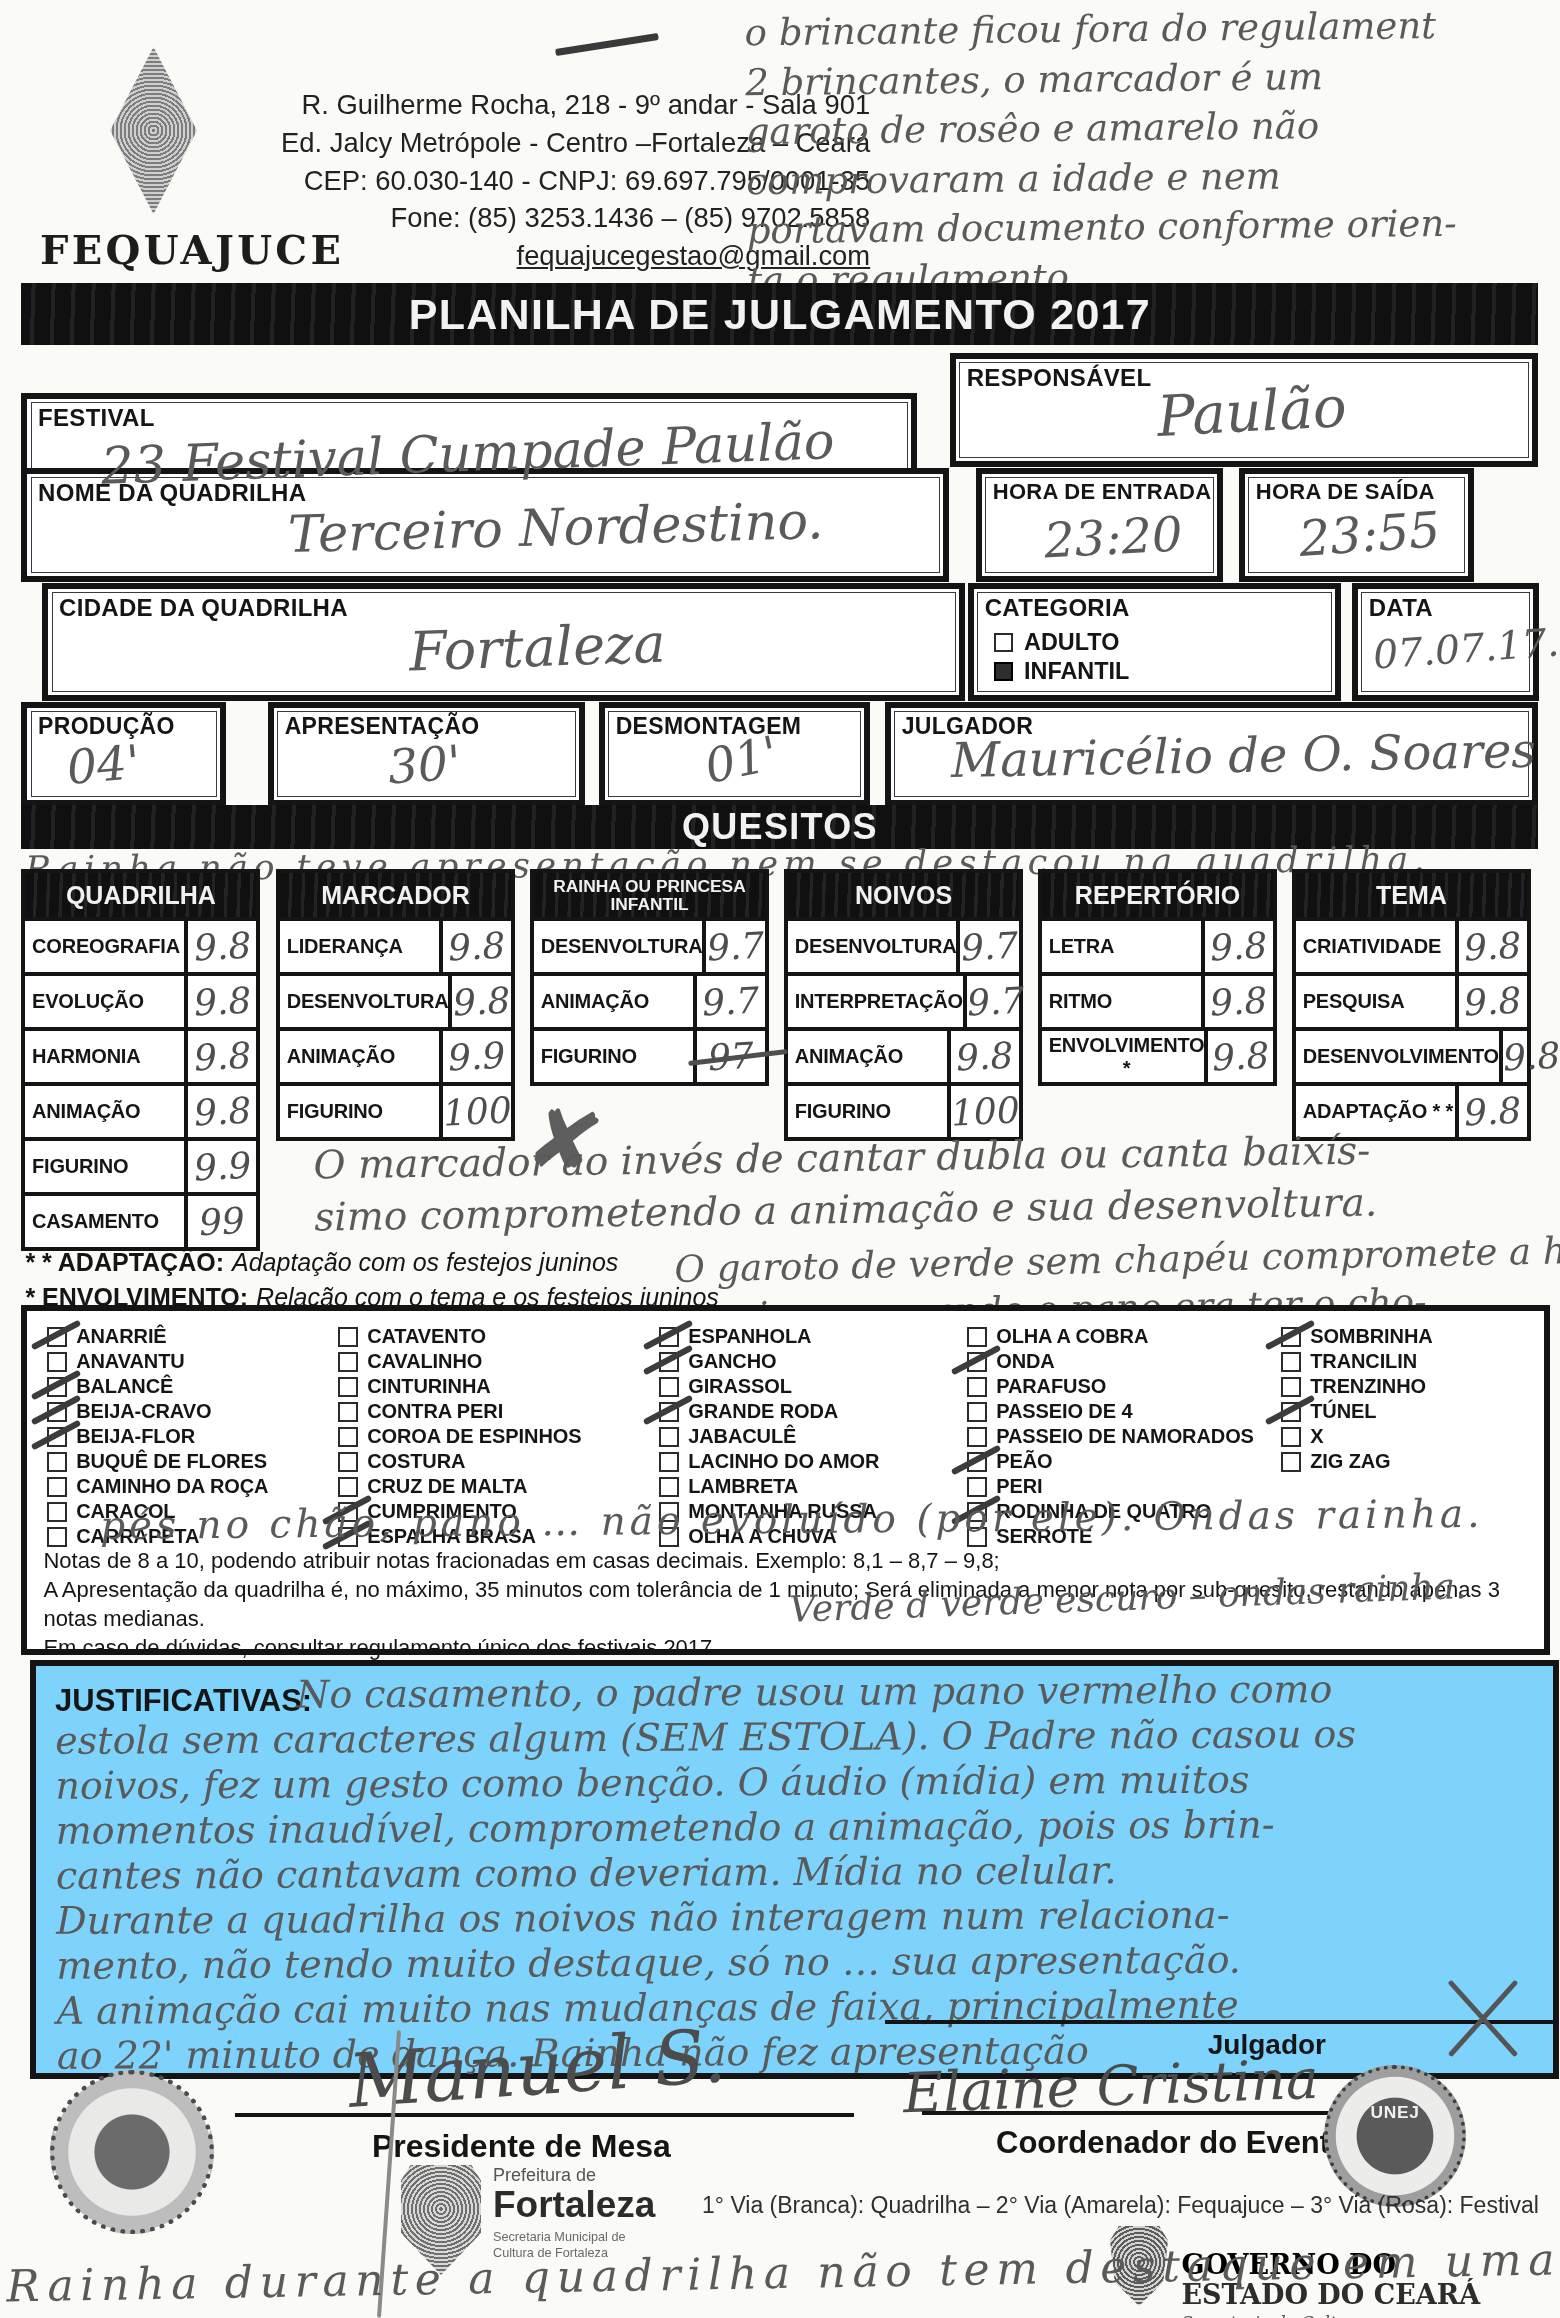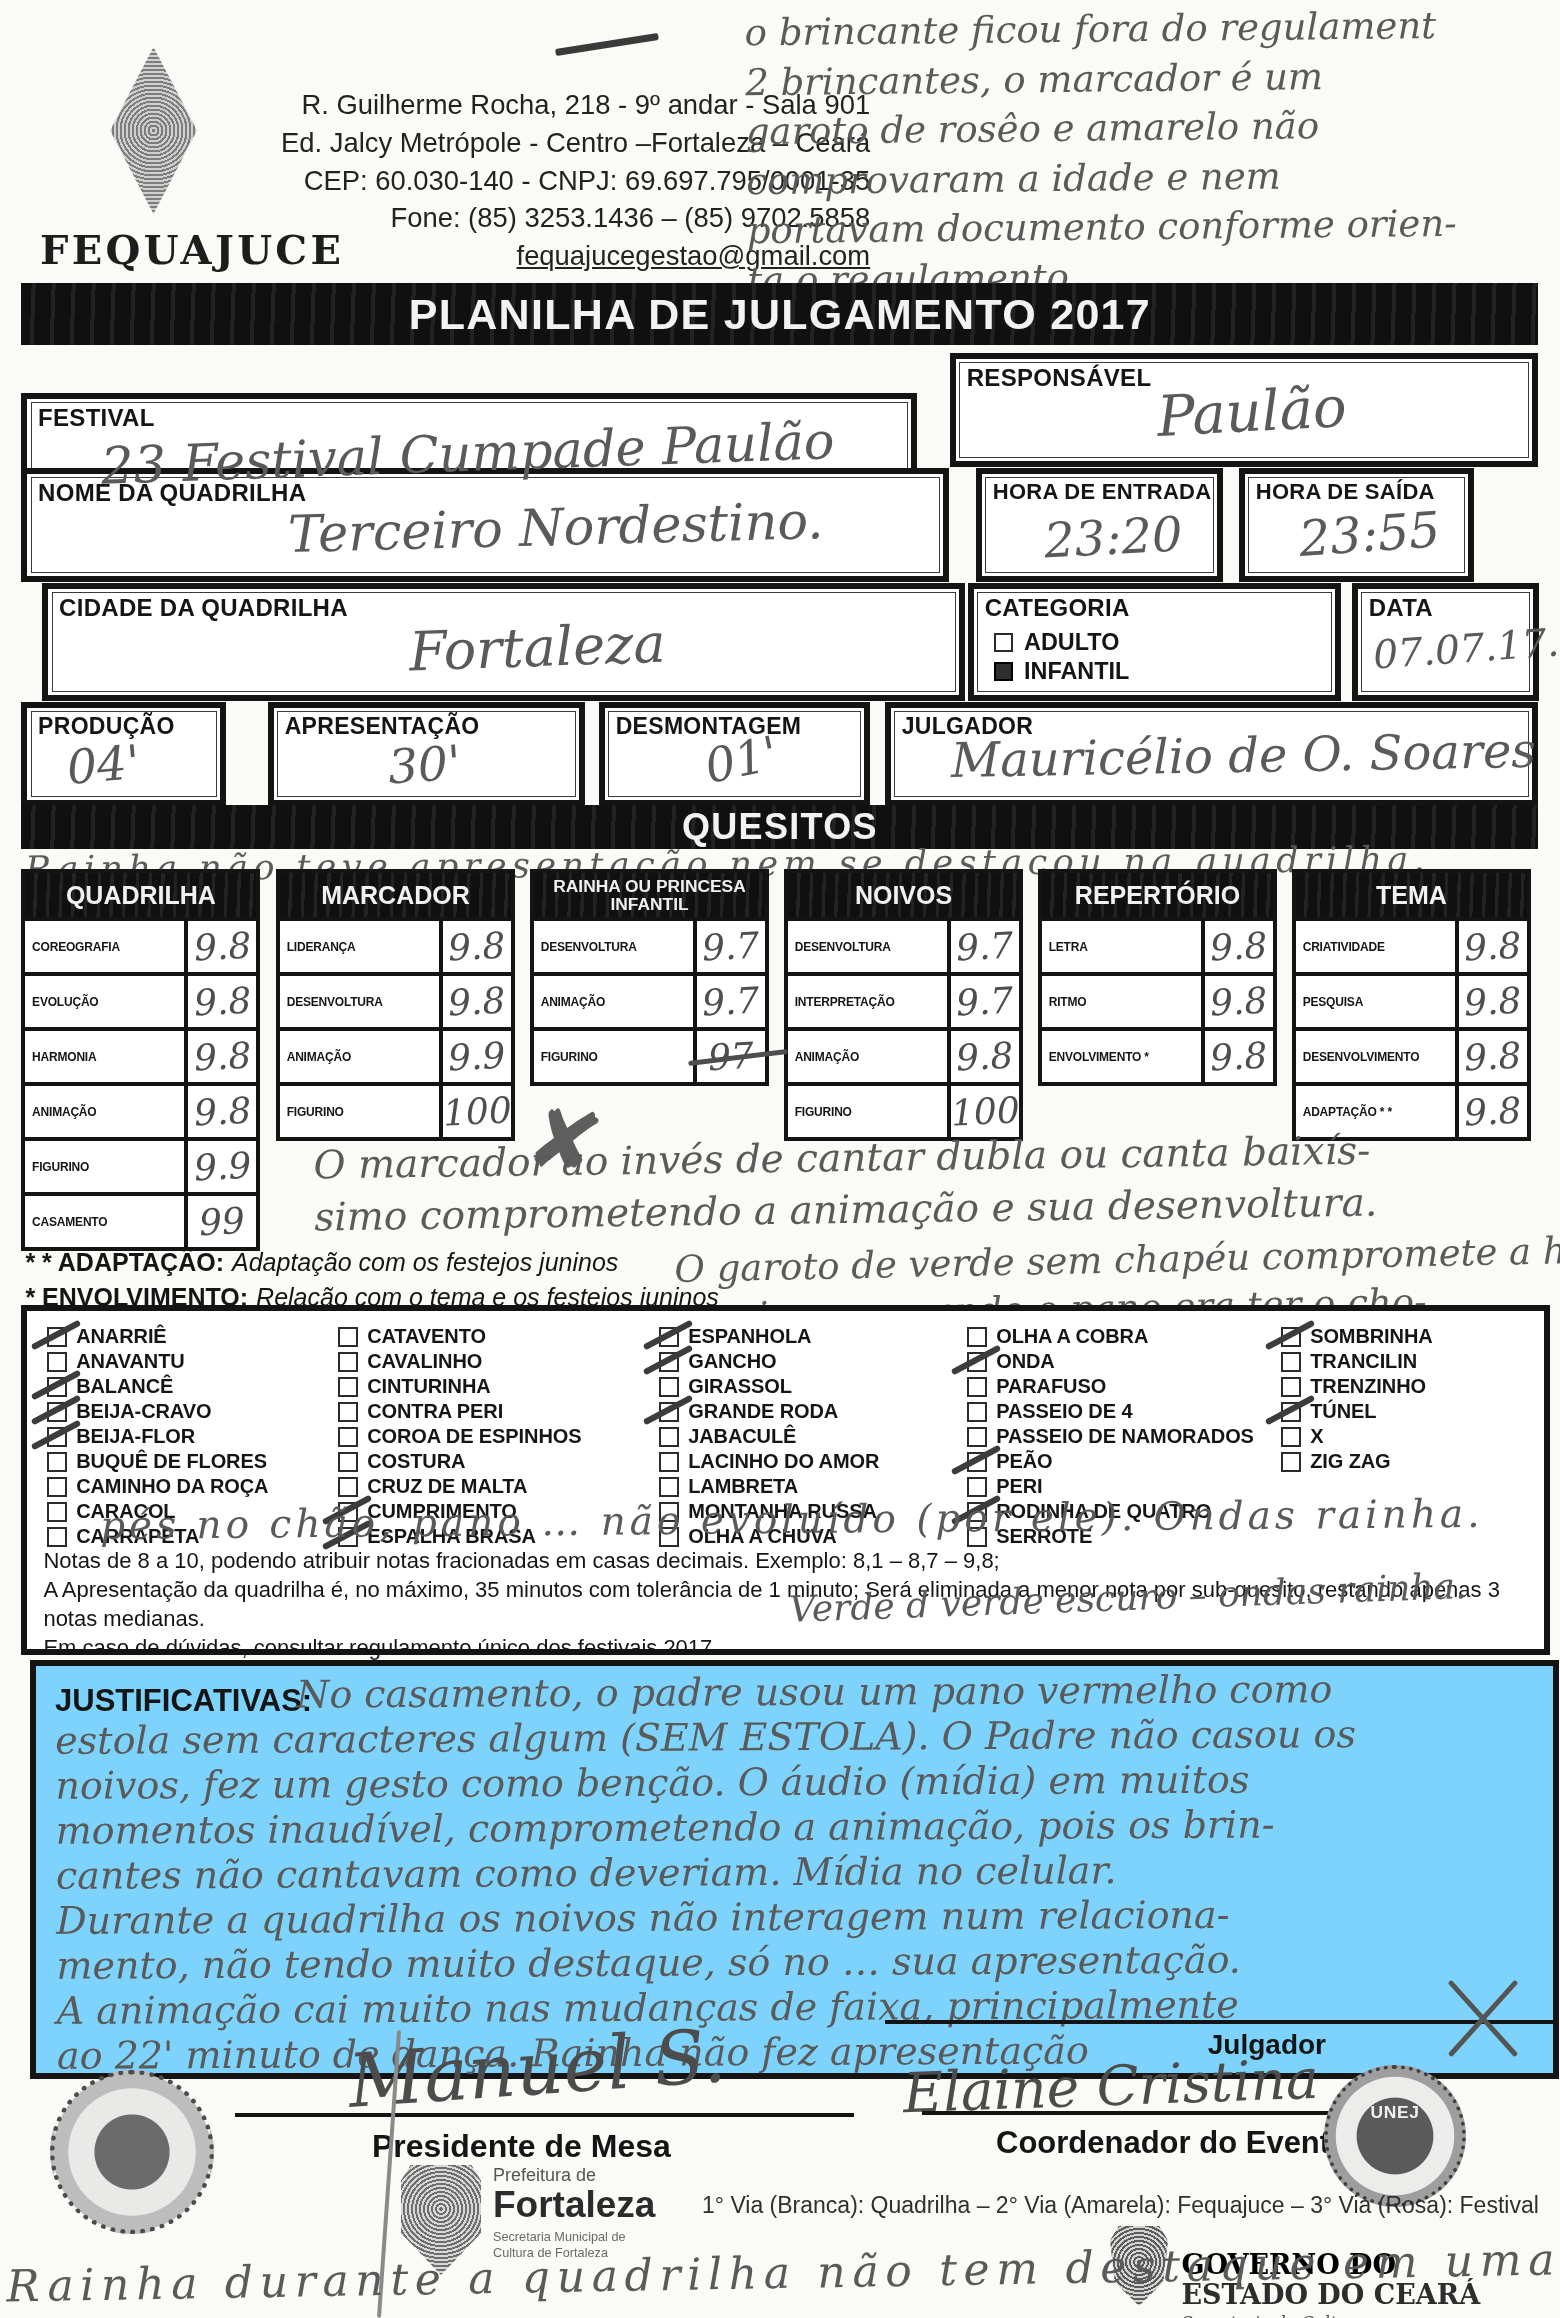--- a/index.html
+++ b/index.html
@@ -16,21 +16,21 @@
   .fbox::after{content:"";position:absolute;inset:3.3px;border:1.3px solid #3a3a3a;pointer-events:none;}
   .flabel{position:absolute;top:5.4px;left:10.7px;font-size:24px;font-weight:bold;letter-spacing:0.3px;z-index:2;}
   .fvalue{position:absolute;z-index:3;}
   
   .qtable{position:absolute;top:869px;width:231px;background:#fff;border:4px solid #141414;}
   .qhead{background:repeating-linear-gradient(92deg,#101010 0 9.4px,#232323 9.4px 12.7px);color:#f1f1f1;
          height:44px;display:flex;align-items:center;justify-content:center;font-weight:bold;
          font-size:25px;text-align:center;line-height:1.05;}
   .qhead.small{font-size:17.4px;}
   .qrow{display:flex;border-top:4px solid #141414;height:51px;background:#fff;}
-  .qlabel{flex:1;display:flex;align-items:center;padding-left:6.7px;font-size:12px;font-weight:bold;letter-spacing:-0.2px;text-align:center;}
+  .qlabel{flex:1;display:flex;align-items:center;padding-left:6.7px;font-size:20px;font-weight:bold;letter-spacing:-0.2px;text-align:center;}
   .qscore{width:68px;border-left:4px solid #141414;position:relative;display:flex;align-items:center;justify-content:center;}
   .qscore .hw{font-size:36px;color:#4e4e4e;}
   .strike::before{content:"";position:absolute;left:-9.4px;right:-23px;top:48%;height:4.7px;background:#4e4e4e;
                   transform:rotate(-7deg);border-radius:2.7px;z-index:4;}
   
   .citem{display:flex;align-items:center;gap:9.4px;height:25px;font-size:20px;font-weight:bold;letter-spacing:-0.1px;}
   .chk{width:15.4px;height:15.4px;border:2.7px solid #2b2b2b;flex:none;position:relative;background:#fff;}
   .chk.checked::after{content:"";position:absolute;left:-20px;top:2.7px;width:54px;height:6px;background:#3c3c3c;
                       border-radius:3.3px;transform:rotate(-28deg);}
   .chk.scrib{background:#2e2e2e;border-color:#000;}

